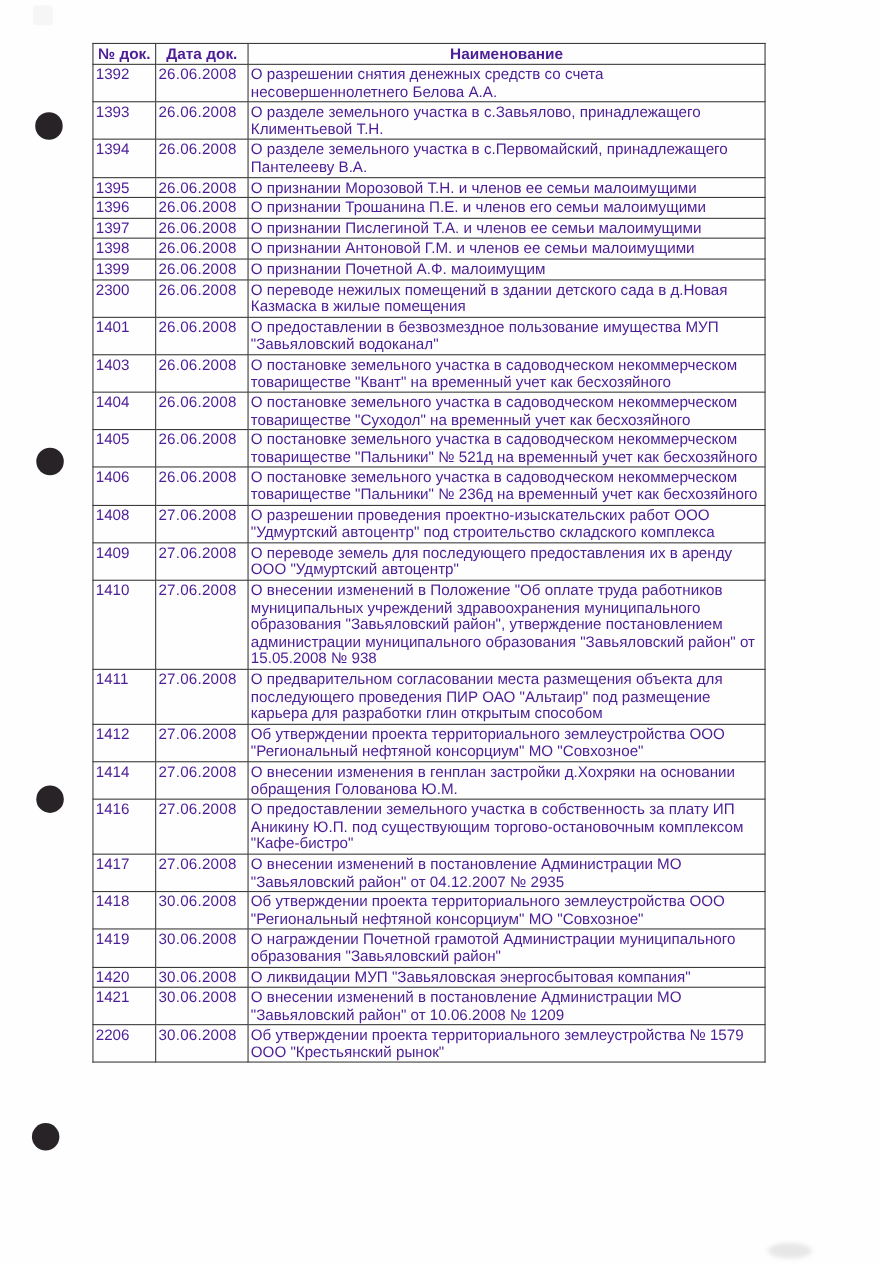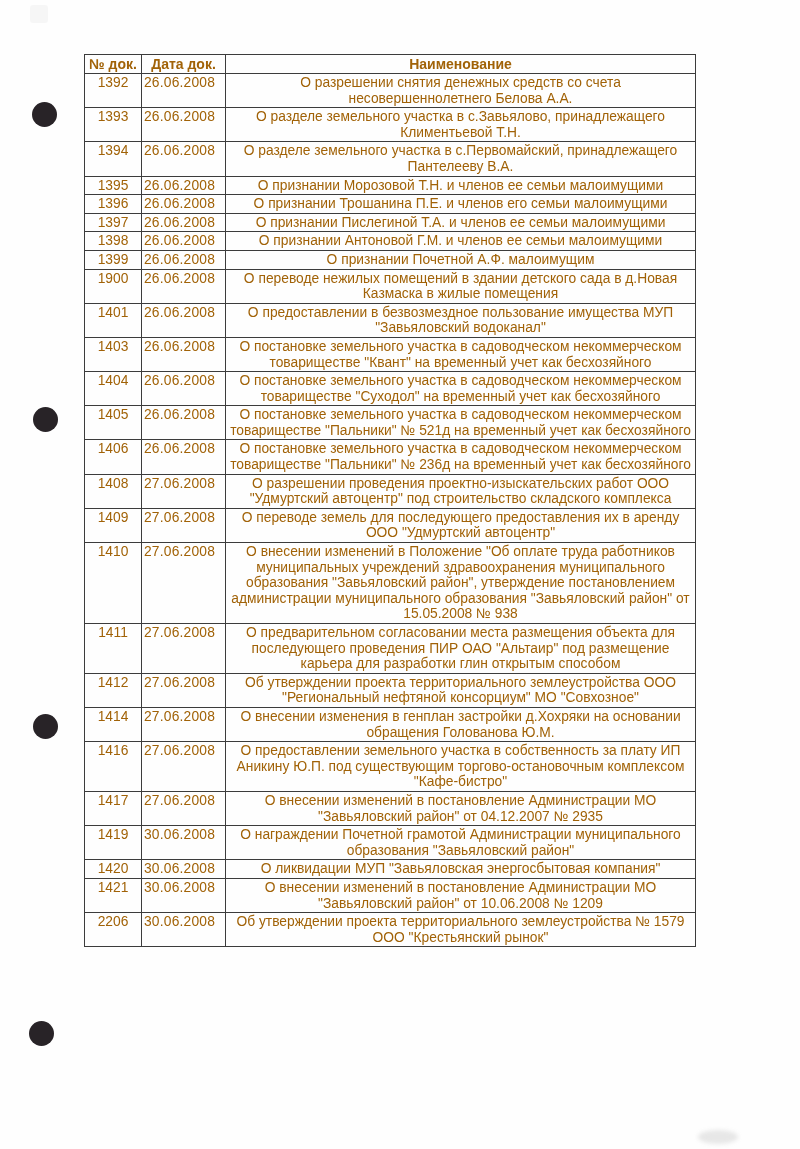--- a/index.html
+++ b/index.html
@@ -16,39 +16,39 @@
   .hole.h2{left:33px;top:407px;}
   .hole.h3{left:33px;top:714px;}
   .hole.h4{left:29px;top:1021px;}
 
   
   .mark-tl{position:absolute;left:30px;top:5px;width:18px;height:18px;border-radius:3px;background:rgba(140,140,140,.07);}
   .smudge-br{position:absolute;left:698px;top:1130px;width:40px;height:14px;border-radius:50%;background:rgba(110,110,110,.16);filter:blur(2px);}
 
   
   table.register{
-    position:absolute;left:84px;top:54px;width:612px;
+    position:absolute;left:84px;top:39px;width:612px;
     border-collapse:collapse;table-layout:fixed;
-    color:#a16207;
+    color:#4c1d95;
   }
   table.register col.c1{width:57px;}
   table.register col.c2{width:84px;}
   table.register th, table.register td{
     border:1.4px solid #3c3c3c;
     vertical-align:top;
     font-size:13.8px;line-height:15.6px;
     padding:1px 2px;
     overflow:hidden;
   }
   table.register th{
     font-weight:bold;text-align:center;font-size:14px;line-height:16px;padding:1px 0;
   }
-  td.c-num{text-align:center;}
+  td.c-num{text-align:left;}
   td.c-date{text-align:left;letter-spacing:.2px;}
-  td.c-name{text-align:center;padding-left:4px;padding-right:4px;margin-top:19px;}
+  td.c-name{text-align:left;padding-left:4px;padding-right:4px;margin-top:19px;}
 </style>
 </head>
 <body>
 
 <div class="scan-page">
 
   <span class="mark-tl"></span>
   <span class="hole h1"></span>
   <span class="hole h2"></span>
   <span class="hole h3"></span>
@@ -112,21 +112,21 @@
           <td class="c-name">О признании Антоновой Г.М. и членов ее семьи малоимущими</td>
         </tr>
 
         <tr>
           <td class="c-num">1399</td>
           <td class="c-date">26.06.2008</td>
           <td class="c-name">О признании Почетной А.Ф. малоимущим</td>
         </tr>
 
         <tr>
-          <td class="c-num">1900</td>
+          <td class="c-num">2300</td>
           <td class="c-date">26.06.2008</td>
           <td class="c-name">О переводе нежилых помещений в здании детского сада в д.Новая Казмаска в жилые помещения</td>
         </tr>
 
         <tr>
           <td class="c-num">1401</td>
           <td class="c-date">26.06.2008</td>
           <td class="c-name">О предоставлении в безвозмездное пользование имущества МУП "Завьяловский водоканал"</td>
         </tr>
 
@@ -199,20 +199,25 @@
           <td class="c-date">27.06.2008</td>
           <td class="c-name">О предоставлении земельного участка в собственность за плату ИП Аникину Ю.П. под существующим торгово-остановочным комплексом "Кафе-бистро"</td>
         </tr>
 
         <tr>
           <td class="c-num">1417</td>
           <td class="c-date">27.06.2008</td>
           <td class="c-name">О внесении изменений в постановление Администрации МО "Завьяловский район" от 04.12.2007 № 2935</td>
         </tr>
 
+        <tr>
+          <td class="c-num">1418</td>
+          <td class="c-date">30.06.2008</td>
+          <td class="c-name">Об утверждении проекта территориального землеустройства ООО "Региональный нефтяной консорциум" МО "Совхозное"</td>
+        </tr>
 
         <tr>
           <td class="c-num">1419</td>
           <td class="c-date">30.06.2008</td>
           <td class="c-name">О награждении Почетной грамотой Администрации муниципального образования "Завьяловский район"</td>
         </tr>
 
         <tr>
           <td class="c-num">1420</td>
           <td class="c-date">30.06.2008</td>

